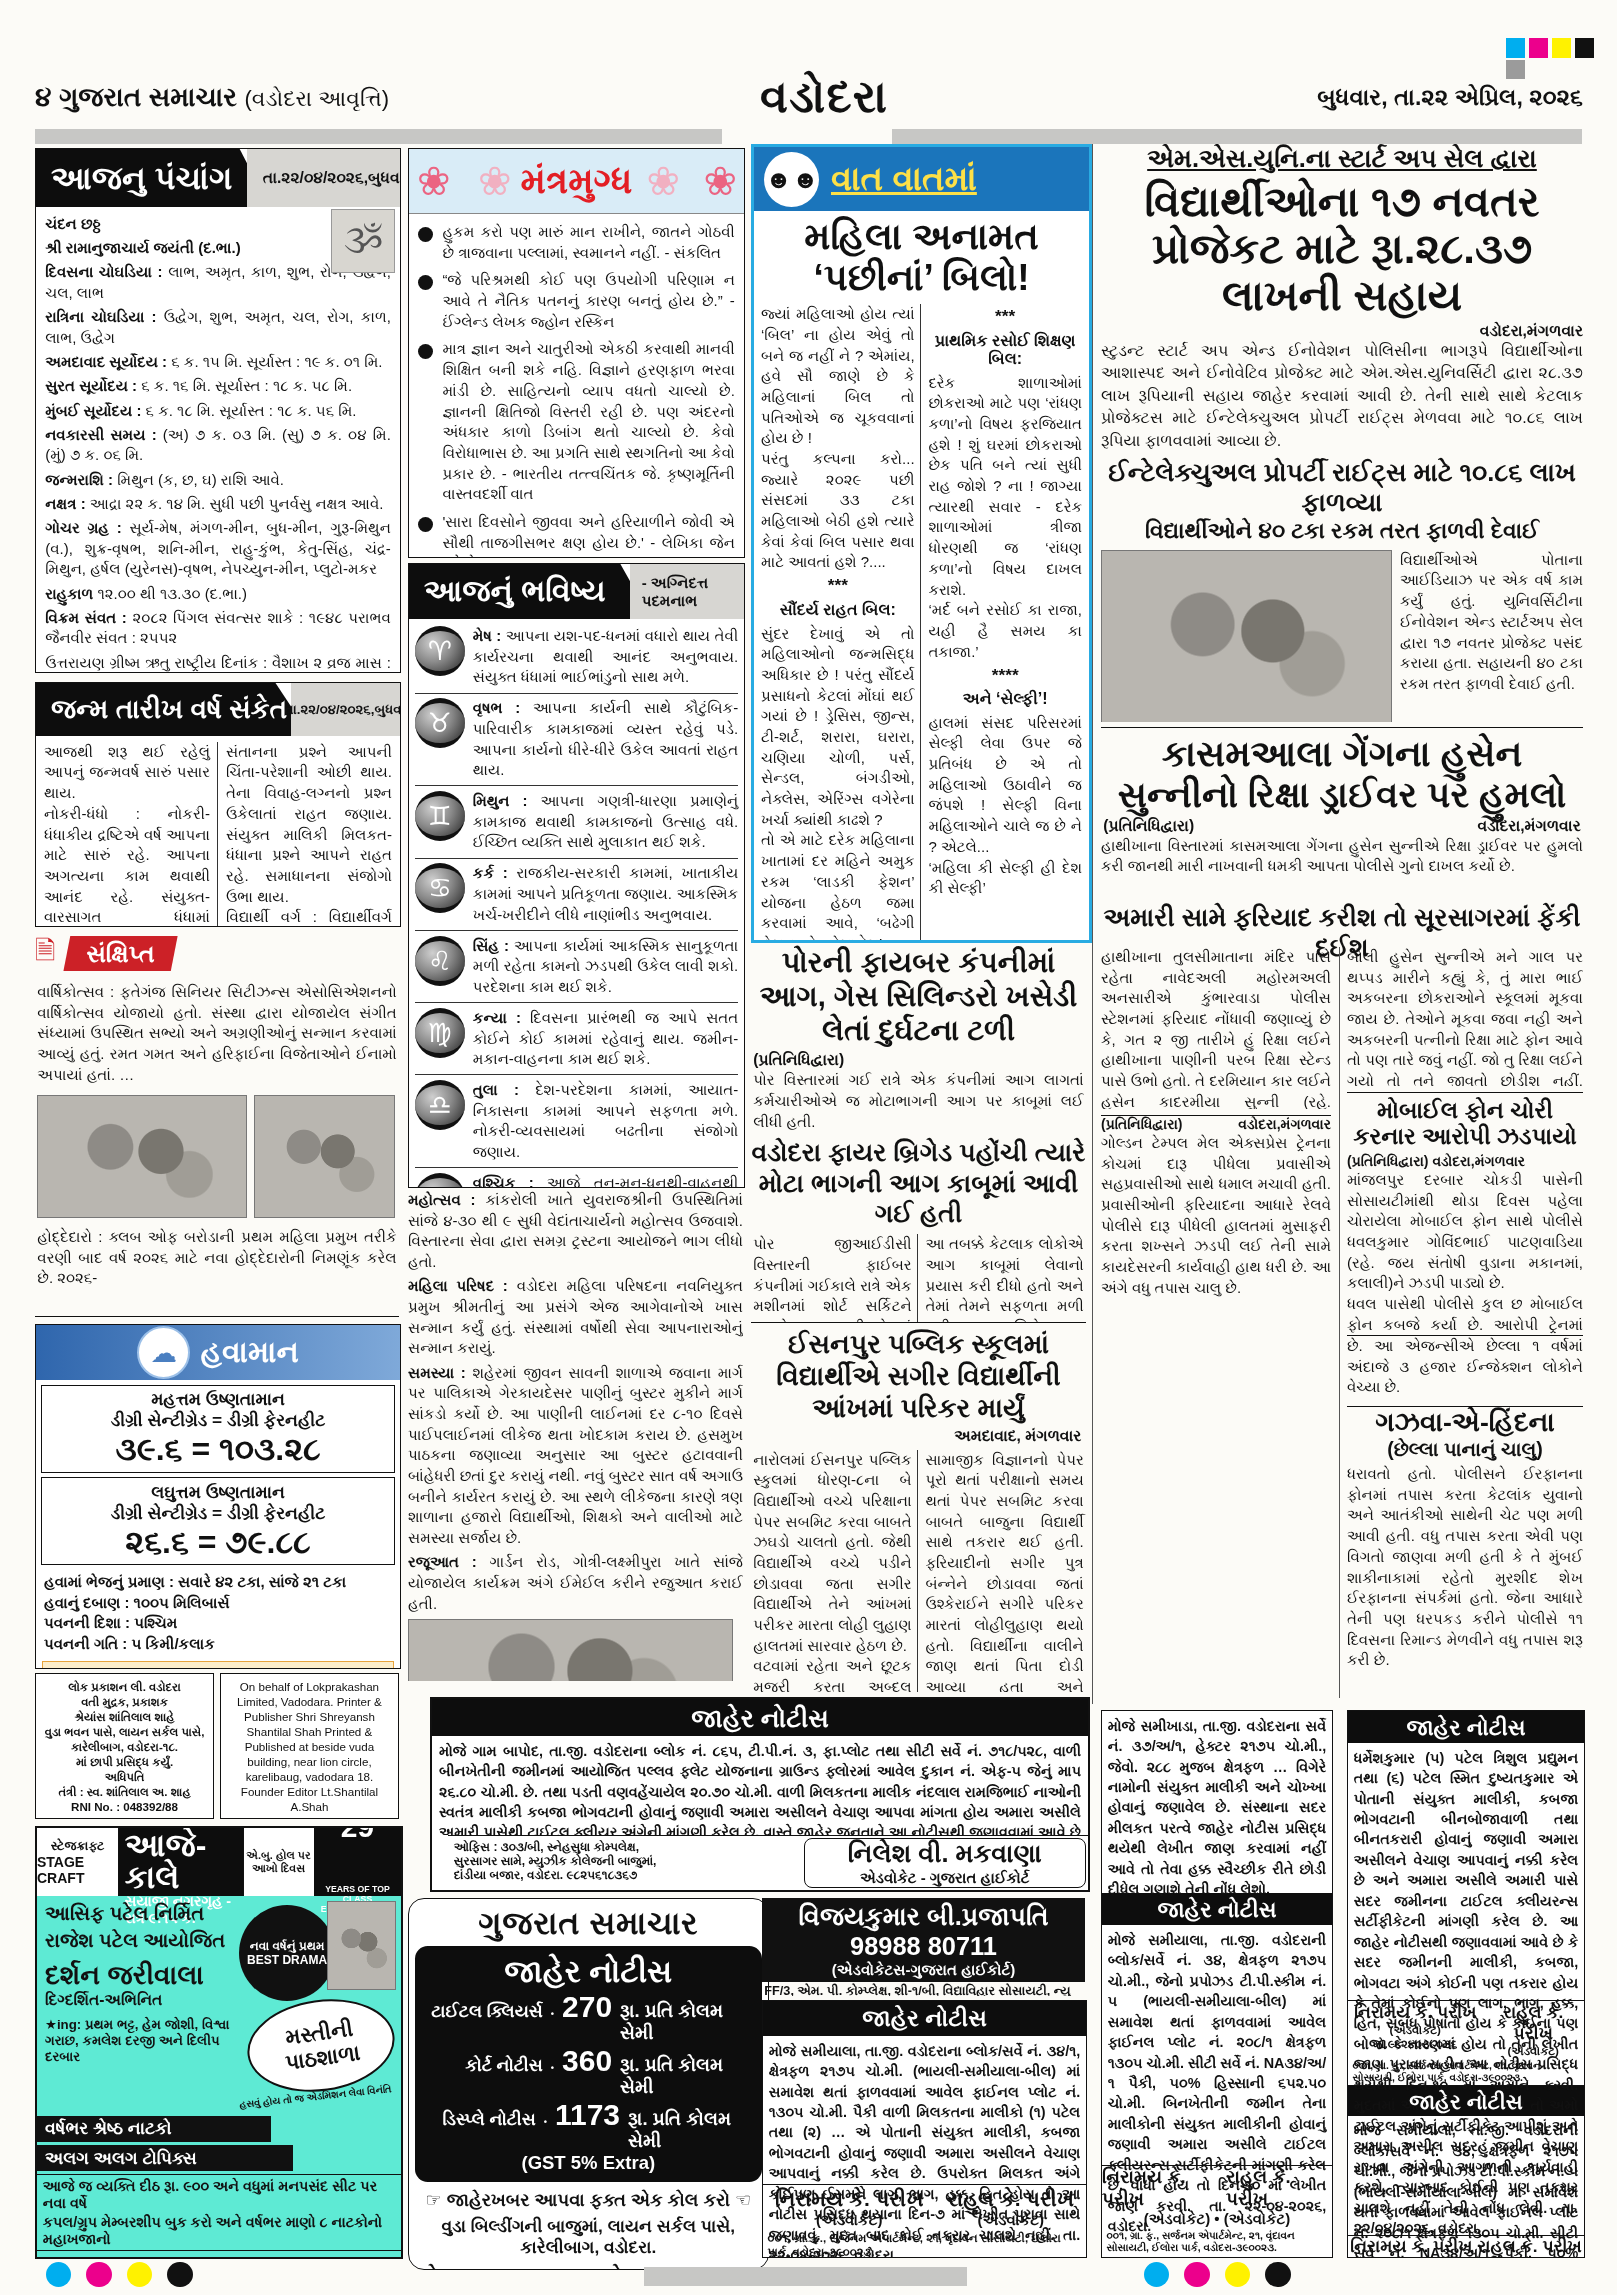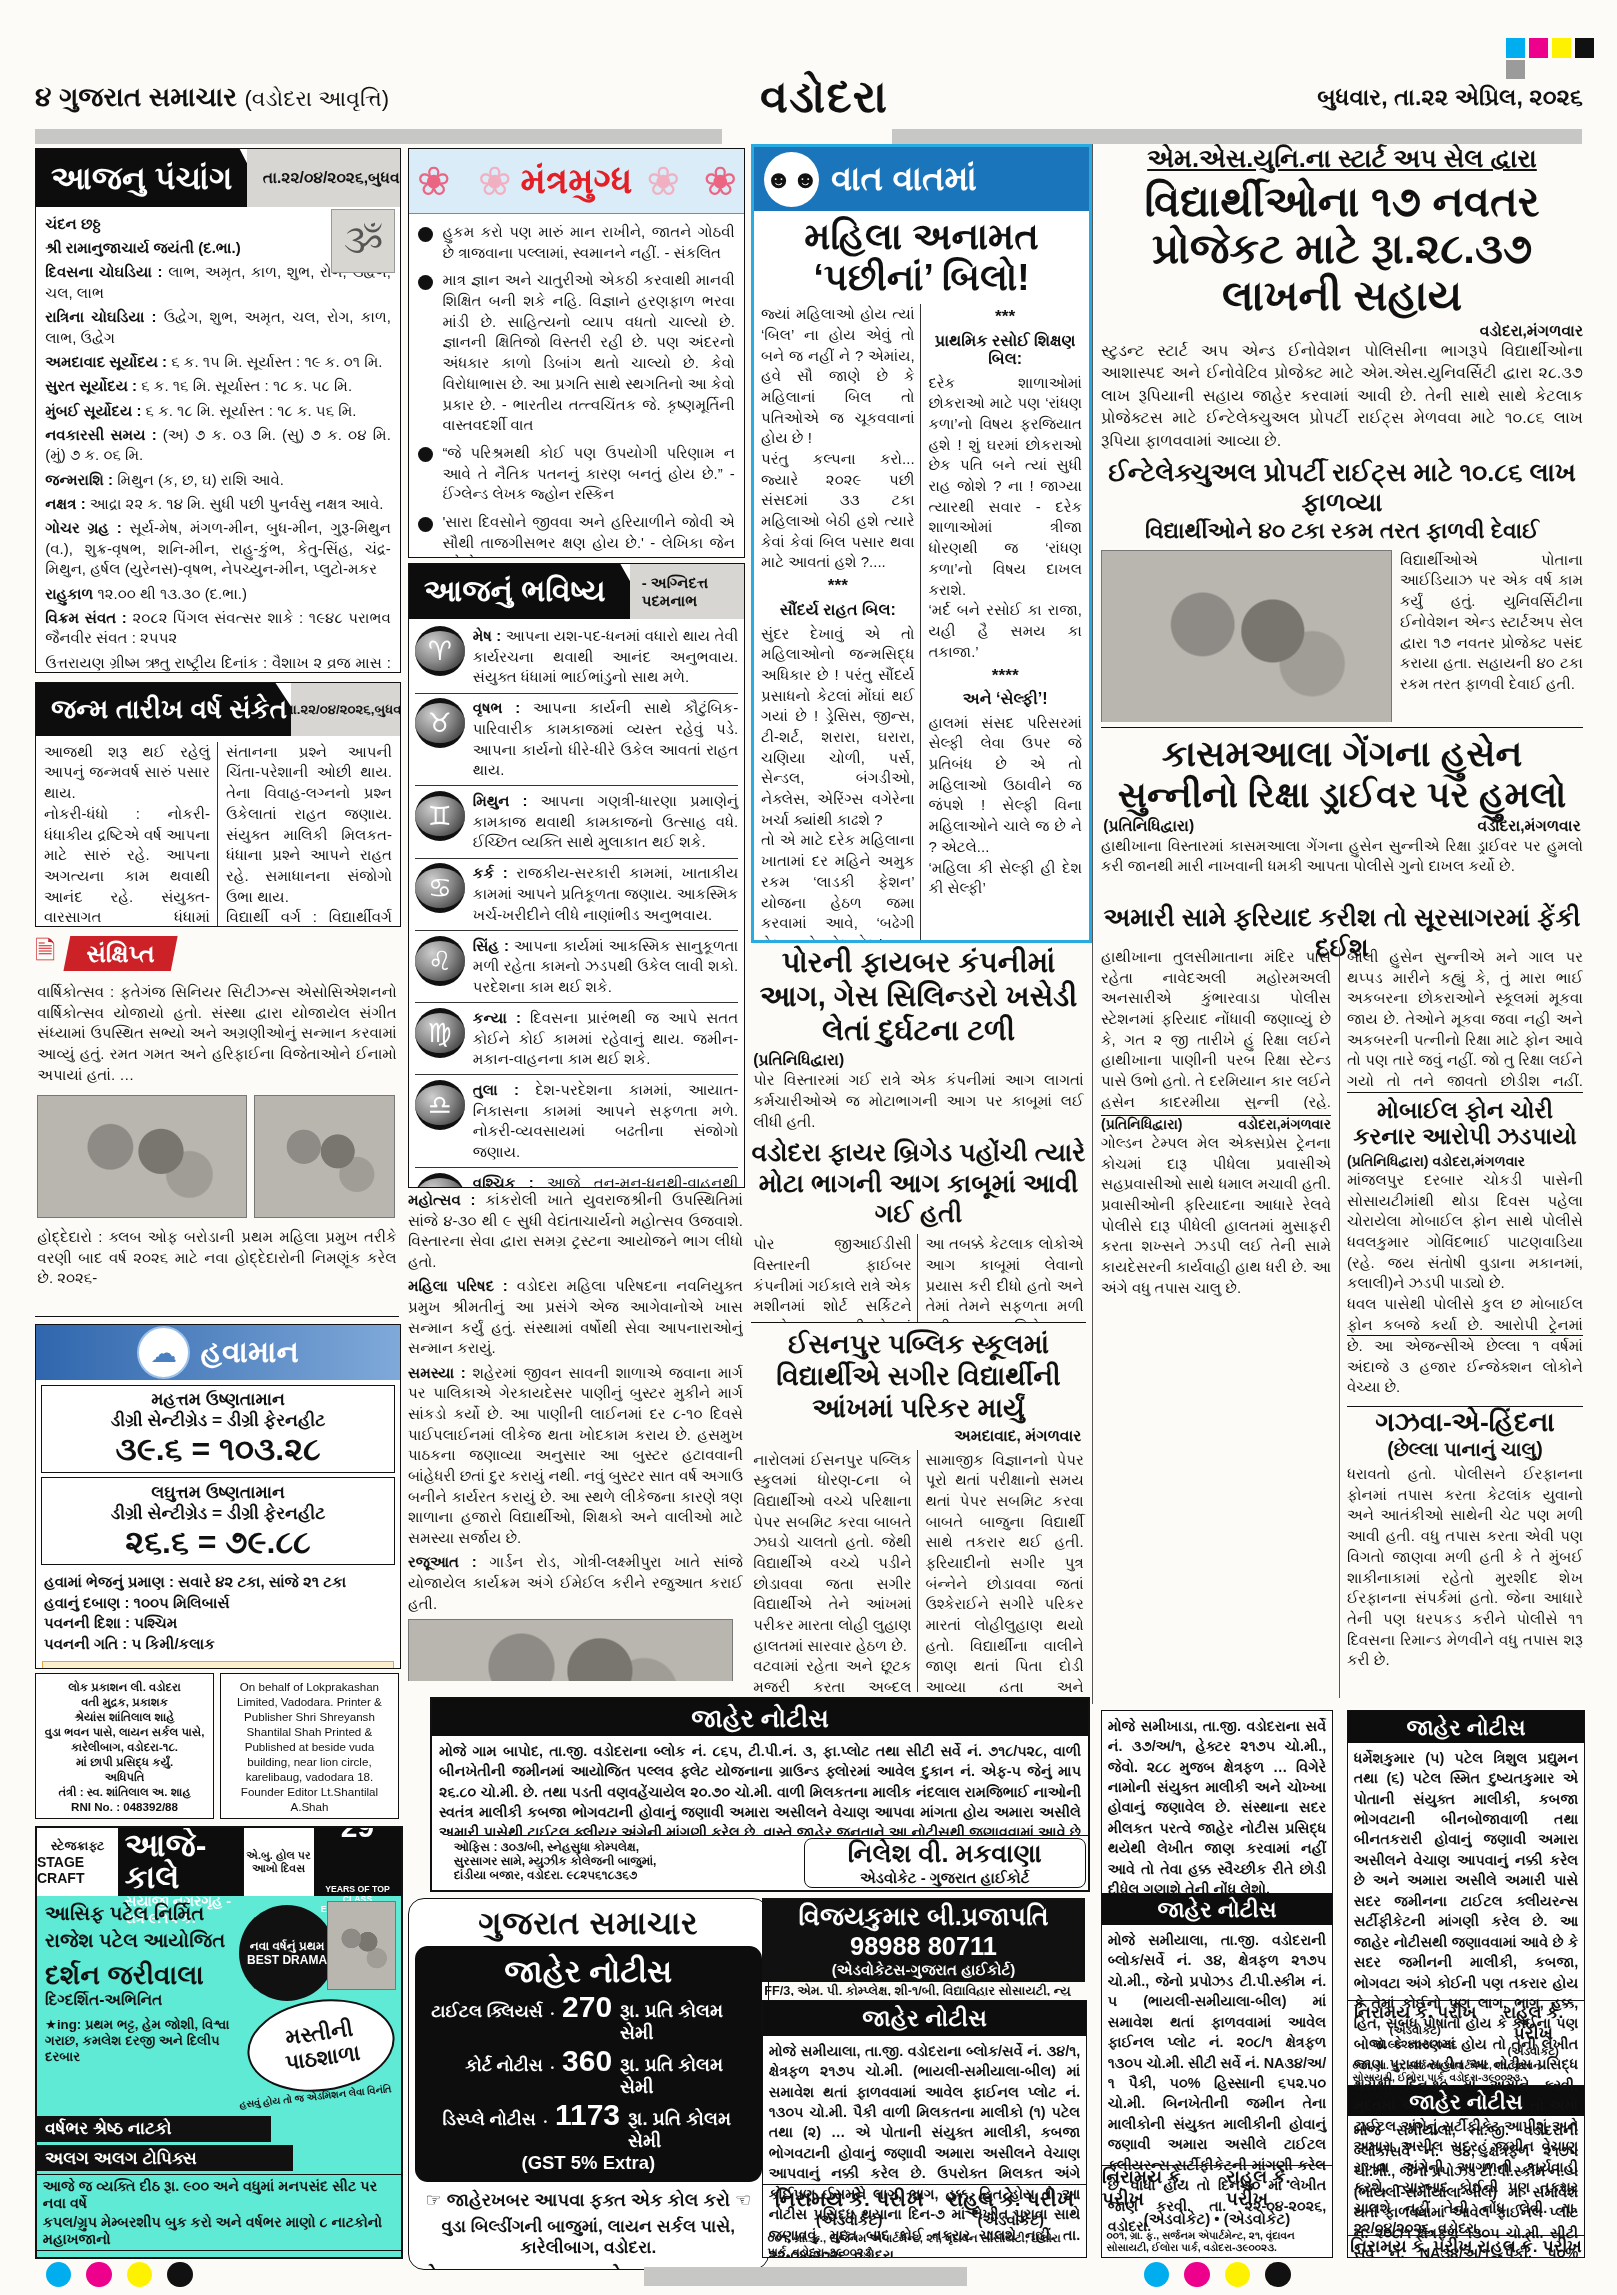--- a/index.html
+++ b/index.html
@@ -35,21 +35,21 @@
   .bullet-line{display:flex;gap:9.2px;margin-bottom:7px;}
   .bullet-dot{width:15px;height:15px;border-radius:50%;background:#111;flex:0 0 15px;margin-top:4.6px;}
   
   .zrow{display:flex;gap:8px;border-bottom:1.2px solid #333;padding:4.6px 0;}
   .zicon{width:50px;height:50px;border-radius:50%;flex:0 0 50px;color:#fff;display:flex;align-items:center;justify-content:center;
          font-size:26.6px;background:radial-gradient(circle at 35% 30%,#cfcfcf 0%,#8a8a8a 45%,#222 100%);
          border-top:5.8px solid #111;border-bottom:5.8px solid #111;box-sizing:border-box;}
   
   .vaat-border{border:3.5px solid #29abe2;background:#fff;}
   .vaat-head{background:#1b75bb;display:flex;align-items:center;gap:11.6px;padding:4.6px 10.4px;}
-  .vaat-head .t{color:#ffffff;font-size:34px;font-weight:bold;}
+  .vaat-head .t{color:#fde047;font-size:34px;font-weight:bold;text-decoration:underline;}
   .faces{width:55px;height:55px;background:#fff;border-radius:50%;display:flex;align-items:center;justify-content:center;font-size:25.4px;color:#111;}
   .vaat-headline{font-size:37px;font-weight:bold;line-height:1.1;}
   .subbill{font-weight:bold;text-align:center;font-size:16px;margin:4.6px 0;}
   .stars{text-align:center;font-weight:bold;font-size:17.3px;margin:2.3px 0;}
   
   .kicker{font-size:25.4px;font-weight:bold;text-decoration:underline;text-align:center;}
   .headline-xl{font-size:42px;font-weight:bold;line-height:1.12;text-align:center;}
   .headline-lg{font-size:36px;font-weight:bold;line-height:1.15;text-align:center;}
   .headline-md{font-size:29px;font-weight:bold;line-height:1.18;text-align:center;}
   .headline-sm{font-size:23px;font-weight:bold;line-height:1.2;text-align:center;}
@@ -265,25 +265,25 @@
       <span class="lotus lt" style="right:64px;">❀</span>
       <span class="lotus" style="right:7px;">❀</span>
     </div>
     <div id="mantra-bullets" class="bodytxt just" style="padding:8px 9.2px 2.3px;">
         <div class="bullet-line">
           <span class="bullet-dot"></span>
           <div>હુકમ કરો પણ મારું માન રાખીને, જાતને ગોઠવી છે ત્રાજવાના પલ્લામાં, સ્વમાનને નહીં.   - સંકલિત</div>
         </div>
         <div class="bullet-line">
           <span class="bullet-dot"></span>
-          <div>માત્ર જ્ઞાન અને ચાતુરીઓ એકઠી કરવાથી માનવી શિક્ષિત બની શકે નહિ. વિજ્ઞાને હરણફાળ ભરવા માંડી છે. સાહિત્યનો વ્યાપ વધતો ચાલ્યો છે. જ્ઞાનની ક્ષિતિજો વિસ્તરી રહી છે. પણ અંદરનો અંધકાર કાળો ડિબાંગ થતો ચાલ્યો છે. કેવો વિરોધાભાસ છે. આ પ્રગતિ સાથે સ્થગતિનો આ કેવો પ્રકાર છે. - ભારતીય તત્ત્વચિંતક જે. કૃષ્ણમૂર્તિની વાસ્તવદર્શી વાત</div>
+          <div>“જે પરિશ્રમથી કોઈ પણ ઉપયોગી પરિણામ ન આવે તે નૈતિક પતનનું કારણ બનતું હોય છે.”   - ઈંગ્લેન્ડ લેખક જ્હોન રસ્કિન</div>
         </div>
         <div class="bullet-line">
           <span class="bullet-dot"></span>
-          <div>“જે પરિશ્રમથી કોઈ પણ ઉપયોગી પરિણામ ન આવે તે નૈતિક પતનનું કારણ બનતું હોય છે.”   - ઈંગ્લેન્ડ લેખક જ્હોન રસ્કિન</div>
+          <div>માત્ર જ્ઞાન અને ચાતુરીઓ એકઠી કરવાથી માનવી શિક્ષિત બની શકે નહિ. વિજ્ઞાને હરણફાળ ભરવા માંડી છે. સાહિત્યનો વ્યાપ વધતો ચાલ્યો છે. જ્ઞાનની ક્ષિતિજો વિસ્તરી રહી છે. પણ અંદરનો અંધકાર કાળો ડિબાંગ થતો ચાલ્યો છે. કેવો વિરોધાભાસ છે. આ પ્રગતિ સાથે સ્થગતિનો આ કેવો પ્રકાર છે. - ભારતીય તત્ત્વચિંતક જે. કૃષ્ણમૂર્તિની વાસ્તવદર્શી વાત</div>
         </div>
         <div class="bullet-line">
           <span class="bullet-dot"></span>
           <div>'સારા દિવસોને જીવવા અને હરિયાળીને જોવી એ સૌથી તાજગીસભર ક્ષણ હોય છે.'   - લેખિકા જેન ઓસ્ટેન</div>
         </div>
       </div>
 
   </div>
 
   <div class="abs ov" style="left:408px;top:563px;width:335px;height:623px;border:1.7px solid #111;background:#fff;">

